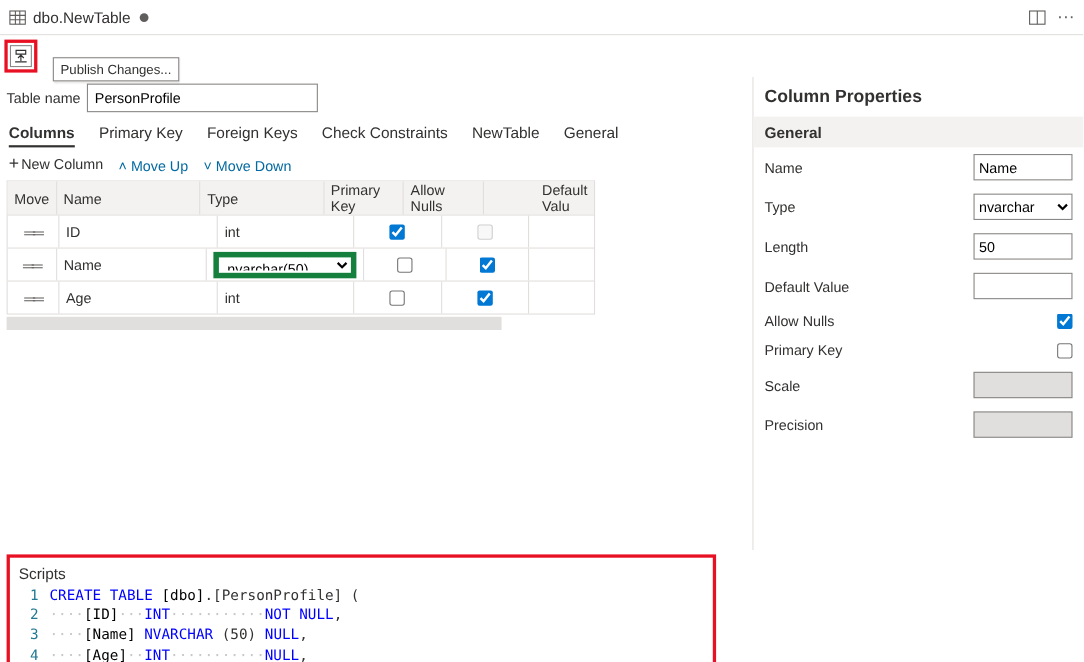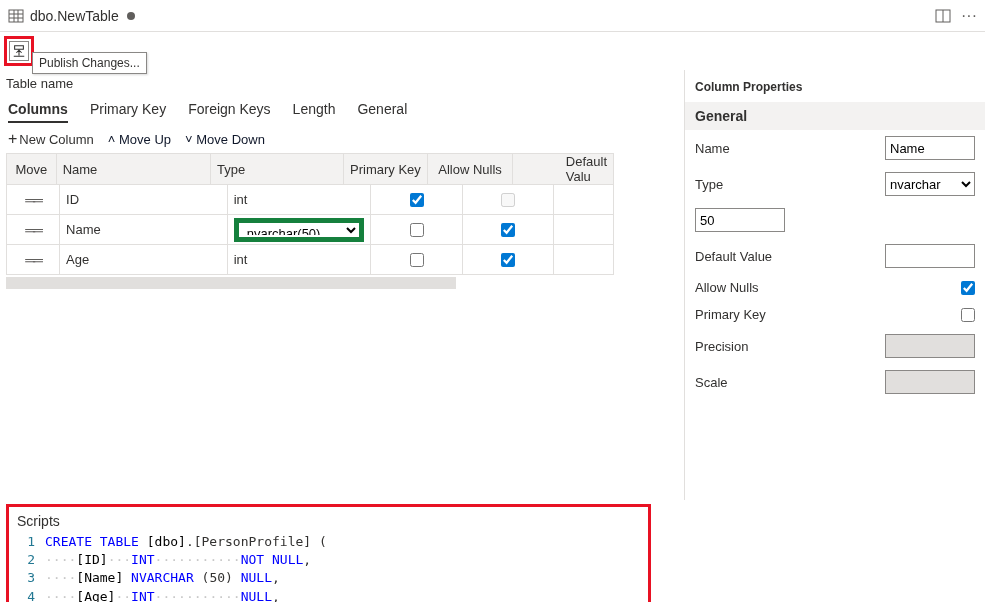--- a/index.html
+++ b/index.html
@@ -5,49 +5,49 @@
 * { box-sizing: border-box; margin: 0; padding: 0; }
 body { font-family: "Segoe UI", -apple-system, sans-serif; font-size: 13px; color: #323130; background: #fff; width: 985px; height: 602px; overflow: hidden; position: relative; }
 .titlebar { display: flex; align-items: center; padding: 4px 8px; border-bottom: 1px solid #e1dfdd; height: 32px; }
 .titlebar .ticon { margin-right: 6px; }
 .titlebar .ttitle { font-size: 14px; }
 .titlebar .dot { width: 8px; height: 8px; background: #605e5c; border-radius: 50%; margin-left: 8px; }
 .titlebar-right { margin-left: auto; display: flex; gap: 10px; align-items: center; }
 .toolbar { padding: 4px; position: relative; }
 .pub-box { border: 3px solid #e81123; display: inline-flex; padding: 2px; }
 .pub-btn { width: 20px; height: 20px; display: flex; align-items: center; justify-content: center; border: 1px solid #8a8886; background: #fff; }
-.tooltip { position: absolute; left: 32px; top: 20px; border: 1px solid #8a8886; background: #fff; padding: 3px 6px; font-size: 12px; box-shadow: 1px 1px 2px rgba(0,0,0,0.15); }
+.tooltip { position: absolute; left: 48px; top: 20px; border: 1px solid #8a8886; background: #fff; padding: 3px 6px; font-size: 12px; box-shadow: 1px 1px 2px rgba(0,0,0,0.15); }
 .main { display: flex; height: 430px; }
 .left { flex: 1; padding: 6px 0 0 6px; display: flex; flex-direction: column; border-right: 1px solid #e1dfdd; }
 .right { width: 300px; padding: 0; }
 .tname-row { display: flex; align-items: center; gap: 6px; margin-bottom: 10px; }
 .tname-row label { font-size: 13px; }
 .tname-row input { border: 1px solid #8a8886; padding: 4px 6px; width: 210px; height: 26px; font-size: 13px; font-family: inherit; }
 .tabs { display: flex; gap: 22px; margin-bottom: 8px; padding-left: 2px; }
 .tab { font-size: 14px; padding-bottom: 4px; cursor: pointer; color: #323130; }
 .tab.active { font-weight: 600; border-bottom: 2px solid #323130; }
 .tbtns { display: flex; gap: 14px; align-items: center; margin-bottom: 6px; font-size: 13px; padding-left: 2px; }
-.tbtns .disabled { color: #0f172a; }
+.tbtns .disabled { color: #0369a1; }
 .plus { font-size: 16px; line-height: 1; margin-right: 2px; }
-.grid { border: 1px solid #e1dfdd; width: 608px; }
+.grid { border: 1px solid #e1dfdd; width: 535px; }
 .grid-head, .grid-row { display: flex; align-items: center; height: 30px; }
 .grid-head { background: #f3f2f1; font-size: 13px; }
 .grid-head > div, .grid-row > div { border-right: 1px solid #e1dfdd; padding: 0 6px; height: 100%; display: flex; align-items: center; }
 .grid-row { border-top: 1px solid #e1dfdd; }
 .c-move { width: 55px; justify-content: center; }
 .c-name { width: 175px; }
 .c-type { width: 150px; }
 .c-pk { width: 95px; justify-content: center; }
 .c-null { width: 95px; justify-content: center; }
 .c-def { flex: 1; border-right: none !important; margin-left: 47px; }
 .drag { color: #605e5c; font-size: 14px; letter-spacing: -2px; }
 .type-sel { border: 5px solid #15803d; padding: 2px 4px; width: 130px; height: 24px; font-family: inherit; font-size: 13px; background: #fff; }
 .cbx { width: 14px; height: 14px; accent-color: #0078d4; }
 .hscroll { height: 12px; background: #e1dfdd; width: 450px; margin-top: 2px; }
-.props-title { font-weight: 600; font-size: 12px; padding: 10px 10px 8px; }
+.props-title { font-weight: 600; font-size: 16px; padding: 10px 10px 8px; }
 .props-sect { background: #f3f2f1; font-weight: 600; padding: 6px 10px; font-size: 14px; }
 .prop-row { display: flex; align-items: center; padding: 6px 10px; gap: 6px; }
 .prop-row label { flex: 1; font-size: 13px; }
 .prop-row input[type=text] { border: 1px solid #8a8886; width: 90px; height: 24px; padding: 2px 4px; font-size: 13px; font-family: inherit; }
 .prop-row select { border: 1px solid #8a8886; width: 90px; height: 24px; font-size: 13px; font-family: inherit; background: #fff; }
 .prop-row .ro { background: #e1dfdd; border: 1px solid #e1dfdd; }
 .scripts { border: 3px solid #e81123; margin: 4px 6px 0 6px; padding: 6px 8px 10px; width: 645px; }
 .scripts-title { font-size: 14px; margin-bottom: 4px; }
 .code { font-family: Consolas, monospace; font-size: 13px; line-height: 1.4; white-space: pre; }
 .ln { color: #237893; display: inline-block; width: 18px; text-align: right; margin-right: 10px; }
@@ -90,26 +90,28 @@
         </svg>
     </span>
   </span>
   <div class="tooltip">Publish Changes...</div>
 </div>
 
 <div class="main">
   <div class="left">
     <div class="tname-row">
       <label>Table name</label>
+      <input type="text" value="PersonProfile" style="">
     </div>
     <div class="tabs">
       <div class="tab active">Columns</div>
       <div class="tab">Primary Key</div>
       <div class="tab">Foreign Keys</div>
-      <div class="tab">Length</div>
+      <div class="tab">Check Constraints</div>
+      <div class="tab">NewTable</div>
       <div class="tab">General</div>
     </div>
     <div class="tbtns">
       <span><span class="plus">+</span><span>New Column</span></span>
       <span class="disabled"><span>˄ </span><span>Move Up</span></span>
       <span class="disabled"><span>˅ </span><span>Move Down</span></span>
     </div>
     <div class="grid">
       <div class="grid-head">
         <div class="c-move">Move</div>
@@ -174,40 +176,41 @@
     <div class="props-sect">General</div>
     <div class="prop-row">
         <label>Name</label>
         <input type="text" value="Name" style="">
       </div>
     <div class="prop-row">
         <label>Type</label>
         <select><option>nvarchar</option></select>
       </div>
     <div class="prop-row">
+        <label>Length</label>
         <input type="text" value="50" style="">
       </div>
     <div class="prop-row">
         <label>Default Value</label>
         <input type="text" value="" style="">
       </div>
     <div class="prop-row">
         <label>Allow Nulls</label>
         <input type="checkbox" class="cbx" checked="" style="">
       </div>
     <div class="prop-row">
         <label>Primary Key</label>
         <input type="checkbox" class="cbx" style="">
       </div>
     <div class="prop-row">
+        <label>Scale</label>
+        <input type="text" class="ro" readonly="" style="">
+      </div>
+    <div class="prop-row">
         <label>Precision</label>
-        <input type="text" class="ro" readonly="" style="">
-      </div>
-    <div class="prop-row">
-        <label>Scale</label>
         <input type="text" class="ro" readonly="" style="">
       </div>
   </div>
 </div>
 
 <div class="scripts">
   <div class="scripts-title">Scripts</div>
   <div class="code" id="code-body"><div><span class="ln">1</span><span class="kw">CREATE TABLE </span><span class="br">[dbo]</span>.[PersonProfile] (</div><div><span class="ln">2</span><span class="dot-ws">····</span><span class="br">[ID]</span><span class="dot-ws">···</span><span class="kw">INT</span><span class="dot-ws">···········</span><span class="kw">NOT NULL</span>,</div><div><span class="ln">3</span><span class="dot-ws">····</span><span class="br">[Name]</span> <span class="kw">NVARCHAR </span>(50) <span class="kw">NULL</span>,</div><div><span class="ln">4</span><span class="dot-ws">····</span><span class="br">[Age]</span><span class="dot-ws">··</span><span class="kw">INT</span><span class="dot-ws">···········</span><span class="kw">NULL</span>,</div></div>
 </div>
 

